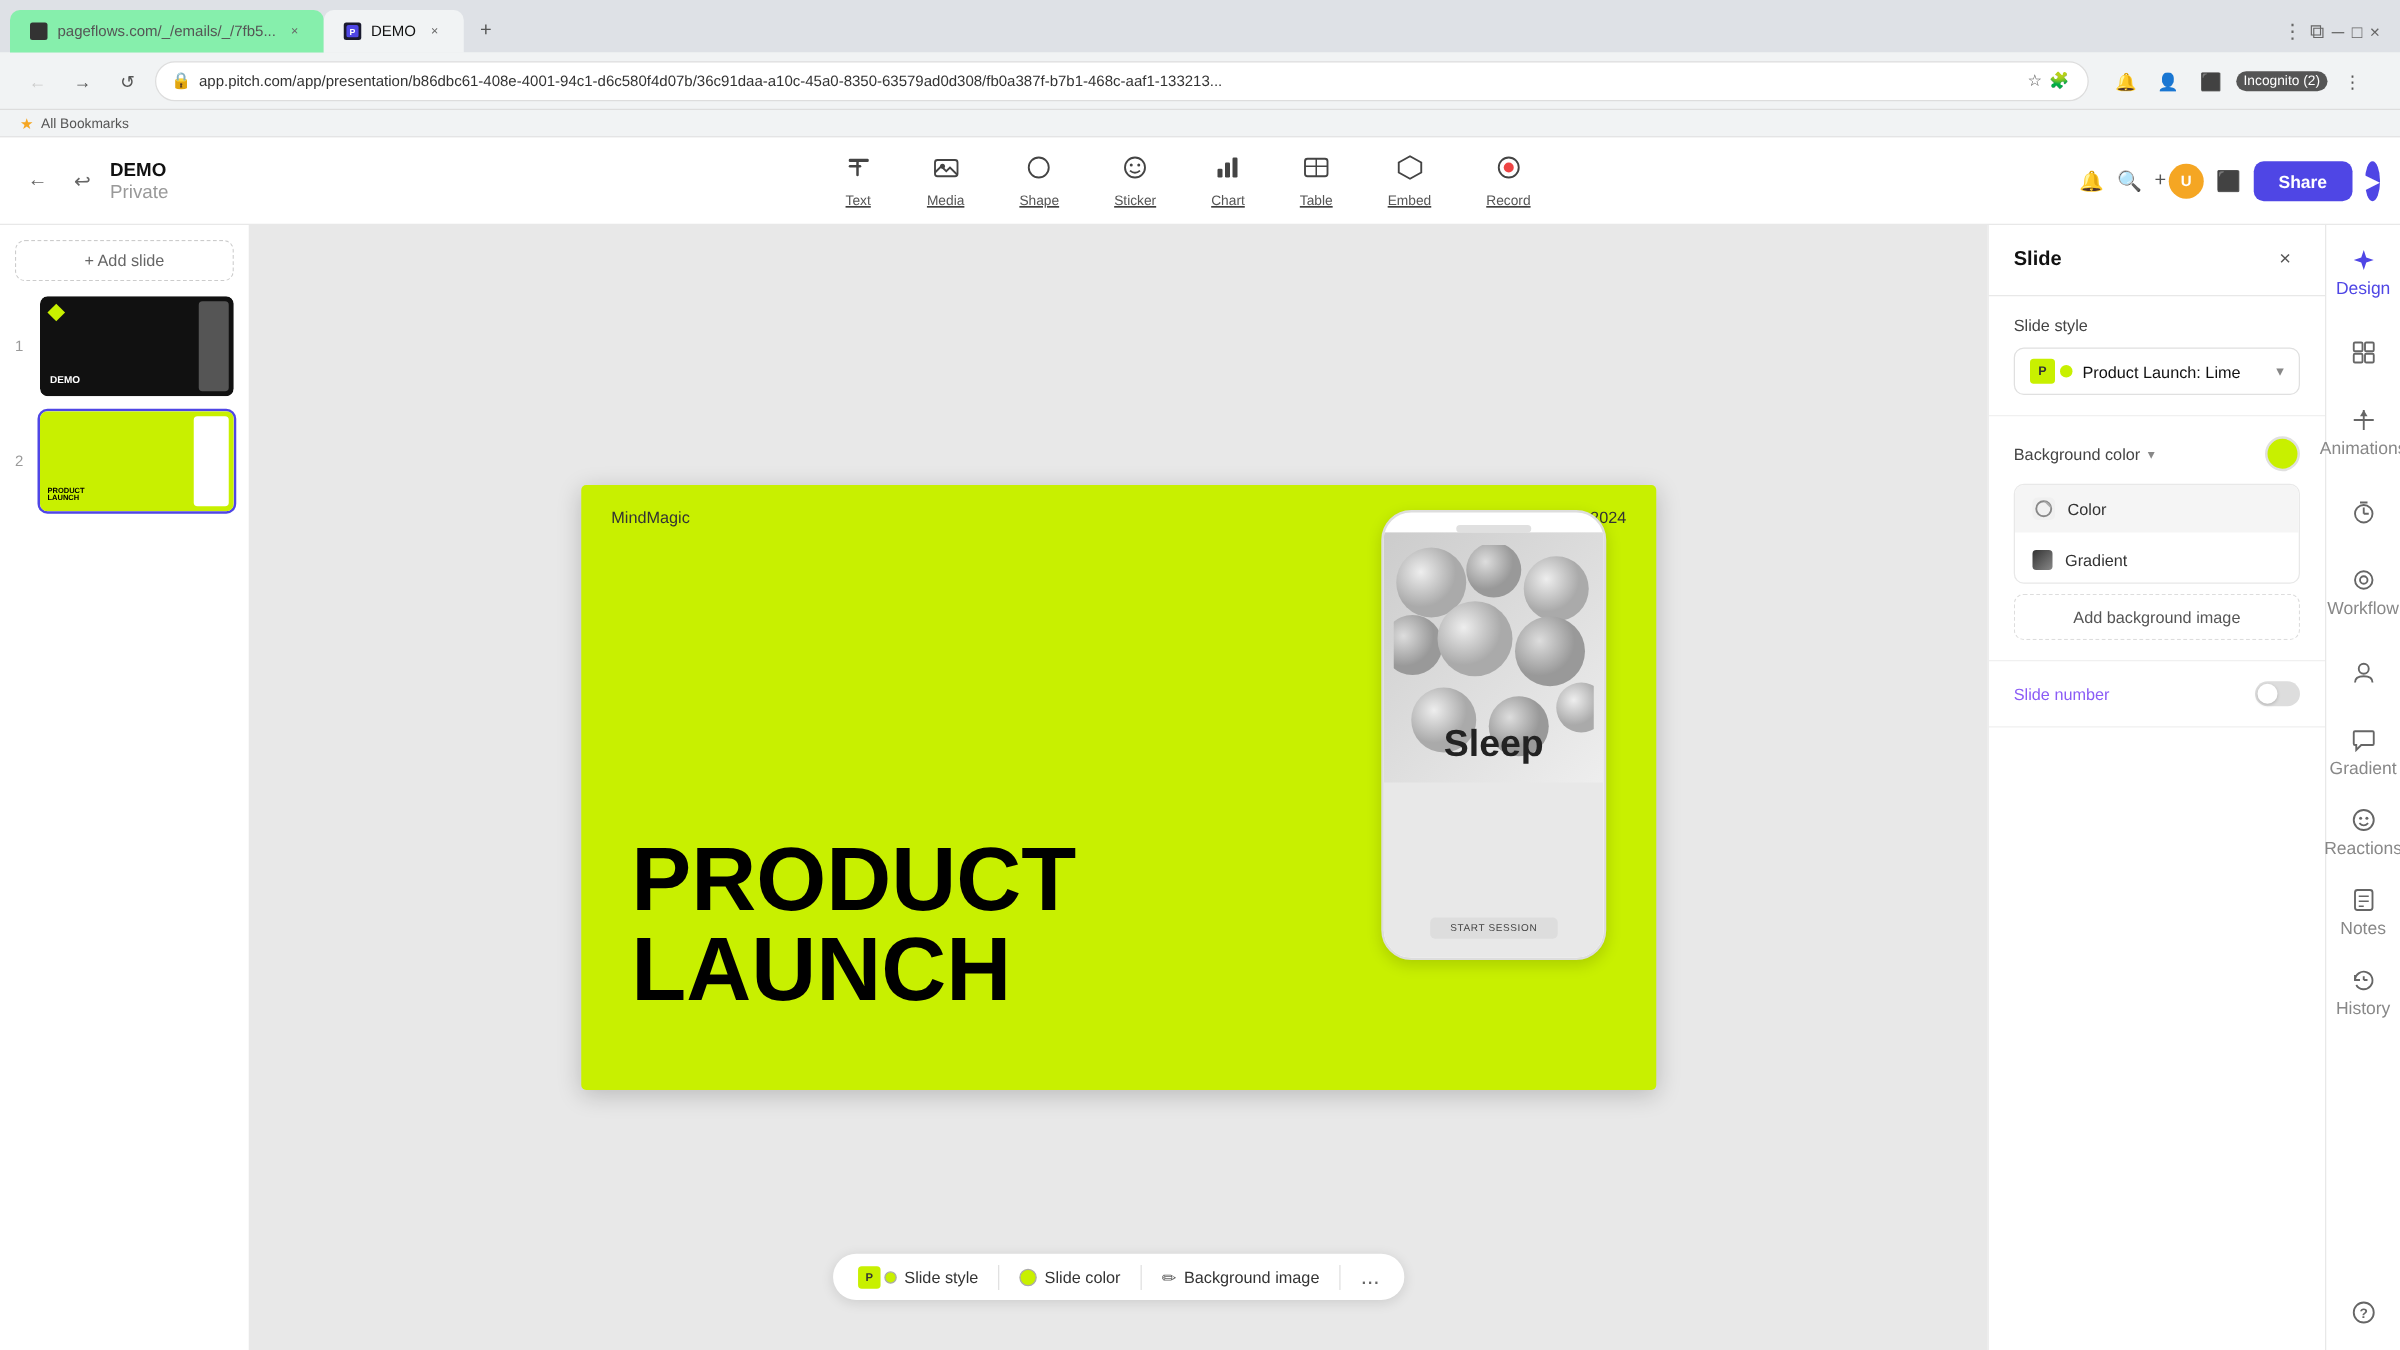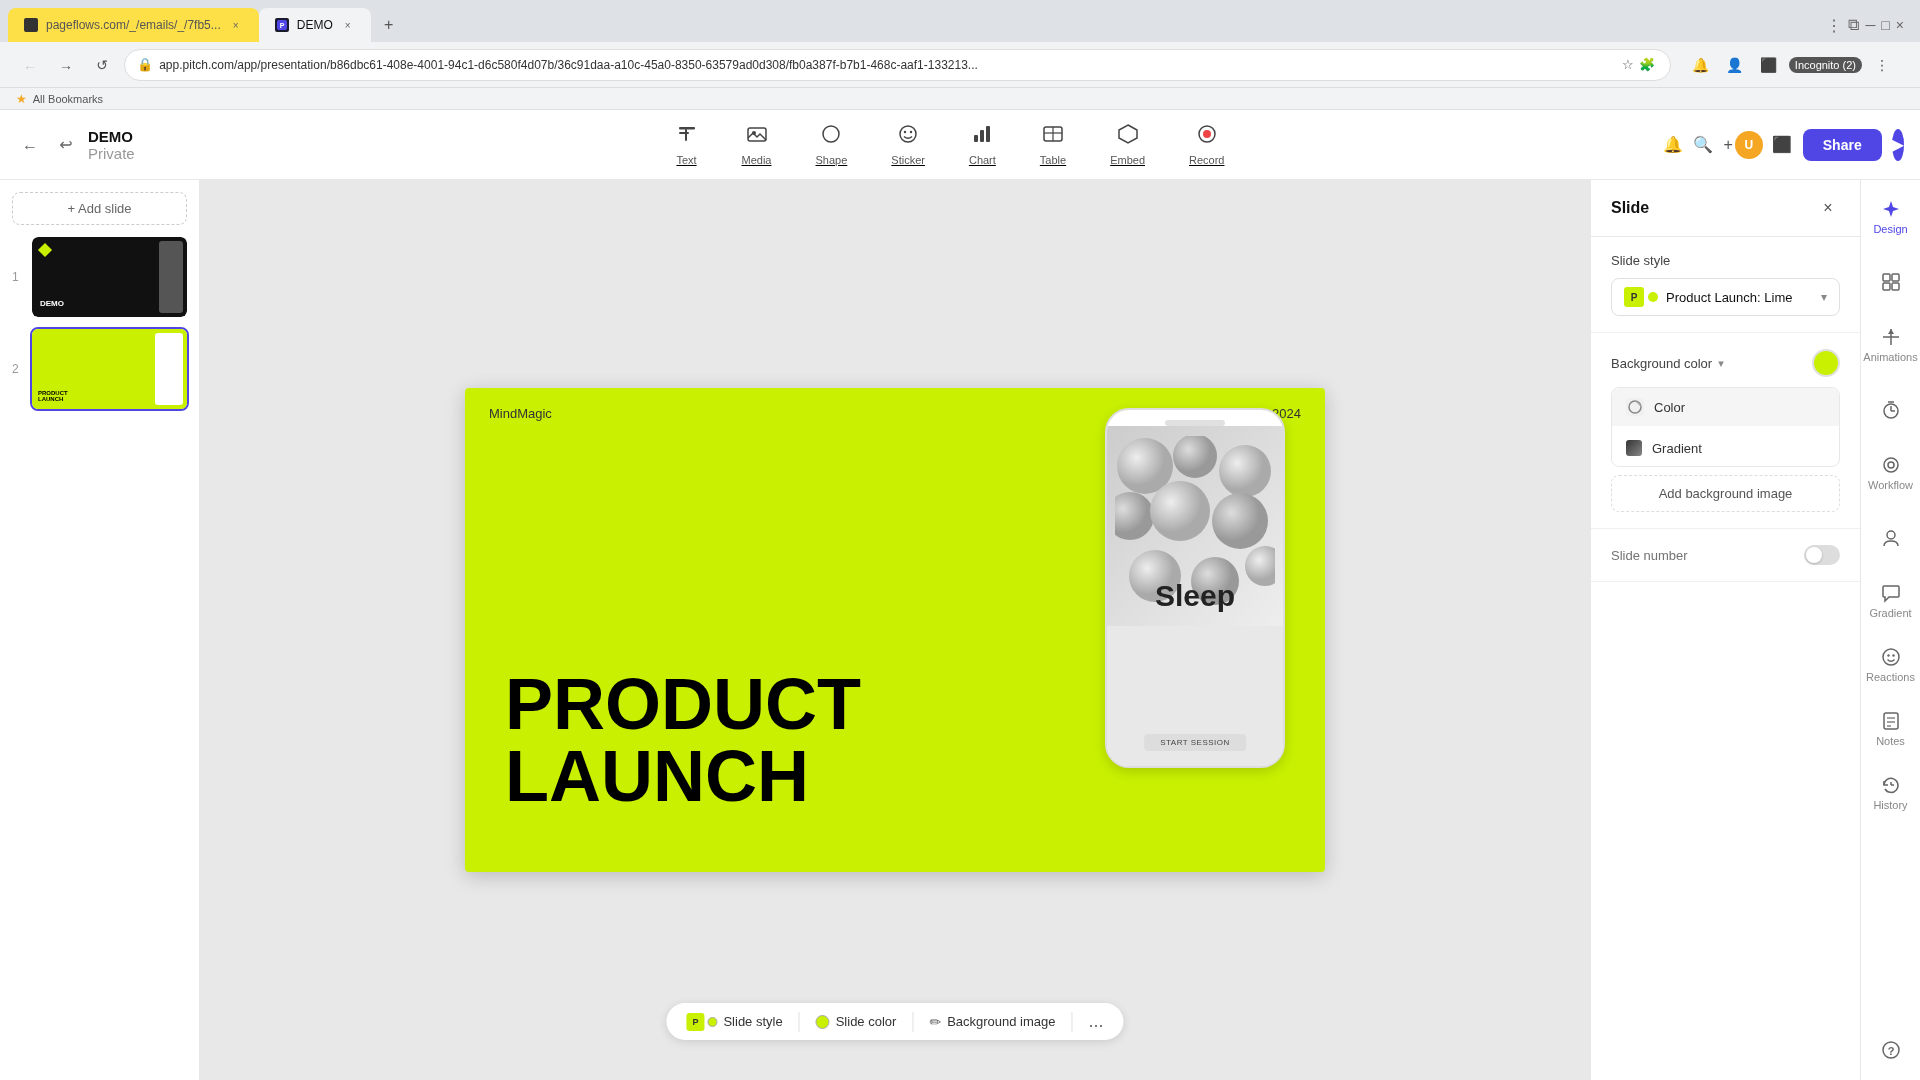--- a/index.html
+++ b/index.html
@@ -2,21 +2,21 @@
 <html><head>
   <meta charset="utf-8">
   <style>
     * { box-sizing: border-box; margin: 0; padding: 0; }
     body { font-family: -apple-system, BlinkMacSystemFont, 'Segoe UI', sans-serif; background: #f0f0f0; width: 1920px; height: 1080px; overflow: hidden; }
 
     
     .browser-chrome { background: #f1f3f4; height: 110px; }
     .tab-bar { display: flex; align-items: center; padding: 8px 8px 0; height: 42px; background: #dee1e6; }
     .tab { display: flex; align-items: center; gap: 8px; padding: 0 16px; height: 34px; border-radius: 8px 8px 0 0; font-size: 12px; cursor: pointer; }
-    .tab.inactive { background: #fde047; color: #555; }
+    .tab.inactive { background: #86efac; color: #555; }
     .tab.active { background: #f1f3f4; color: #111; }
     .tab-favicon { width: 14px; height: 14px; border-radius: 2px; background: #888; flex-shrink: 0; }
     .tab-favicon.pageflows { background: #333; }
     .tab-favicon.pitch { background: #1a1a2e; display: flex; align-items: center; justify-content: center; }
     .tab-close { width: 14px; height: 14px; border-radius: 50%; display: flex; align-items: center; justify-content: center; font-size: 10px; color: #666; cursor: pointer; }
     .tab-add { width: 28px; height: 28px; border-radius: 50%; display: flex; align-items: center; justify-content: center; font-size: 16px; color: #555; cursor: pointer; margin-left: 4px; }
     .browser-controls { display: flex; align-items: center; gap: 8px; padding: 6px 16px; height: 46px; background: #f1f3f4; border-bottom: 1px solid #ddd; }
     .nav-btn { width: 28px; height: 28px; border-radius: 50%; display: flex; align-items: center; justify-content: center; font-size: 14px; color: #555; cursor: pointer; }
     .nav-btn.disabled { color: #ccc; cursor: default; }
     .address-bar { flex: 1; height: 32px; background: #fff; border-radius: 16px; border: 1px solid #ddd; display: flex; align-items: center; padding: 0 12px; font-size: 12px; color: #333; }
@@ -86,29 +86,29 @@
     .bg-color-caret { font-size: 11px; color: #888; cursor: pointer; }
     .bg-color-swatch { width: 28px; height: 28px; border-radius: 50%; background: #c8f000; cursor: pointer; border: 2px solid #e0e0e0; }
     .color-options { display: flex; flex-direction: column; gap: 4px; border: 1px solid #e8e8e8; border-radius: 8px; overflow: hidden; }
     .color-option { display: flex; align-items: center; gap: 10px; padding: 10px 14px; cursor: pointer; font-size: 13px; color: #333; }
     .color-option.active { background: #f5f5f5; }
     .color-option-icon { width: 18px; height: 18px; border-radius: 4px; display: flex; align-items: center; justify-content: center; font-size: 14px; }
     .color-icon-color { background: #f0f0f0; }
     .color-icon-gradient { background: #333; border-radius: 50%; }
     .add-bg-image { text-align: center; padding: 10px; font-size: 13px; color: #555; cursor: pointer; border: 1px dashed #ddd; border-radius: 8px; margin-top: 8px; }
     .slide-number-row { display: flex; align-items: center; justify-content: space-between; }
-    .slide-number-label { font-size: 13px; color: #737373; text-align: center; }
+    .slide-number-label { font-size: 13px; color: #8b5cf6; text-align: center; }
     .toggle { width: 36px; height: 20px; background: #ddd; border-radius: 10px; position: relative; cursor: pointer; }
     .toggle-thumb { width: 16px; height: 16px; background: white; border-radius: 50%; position: absolute; top: 2px; left: 2px; box-shadow: 0 1px 3px rgba(0,0,0,0.2); }
 
     
     .far-right-sidebar { width: 60px; background: #fff; border-left: 1px solid #e8e8e8; display: flex; flex-direction: column; align-items: center; padding-top: 8px; gap: 4px; }
     .sidebar-icon-btn { width: 44px; height: 60px; display: flex; flex-direction: column; align-items: center; justify-content: center; gap: 4px; cursor: pointer; border-radius: 8px; }
     .sidebar-icon-btn.active { color: #4f46e5; }
-    .sidebar-icon-label { font-size: 11px; color: #888; text-align: center; line-height: 1.2; }
+    .sidebar-icon-label { font-size: 14px; color: #888; text-align: center; line-height: 1.2; }
     .sidebar-icon-btn.active .sidebar-icon-label { color: #4f46e5; }
 
     
     .t1-content { width: 100%; height: 100%; background: #111; display: flex; flex-direction: column; align-items: flex-start; justify-content: flex-end; padding: 8px; }
   </style>
 </head>
 <body>
 
 <div class="browser-chrome">
 

